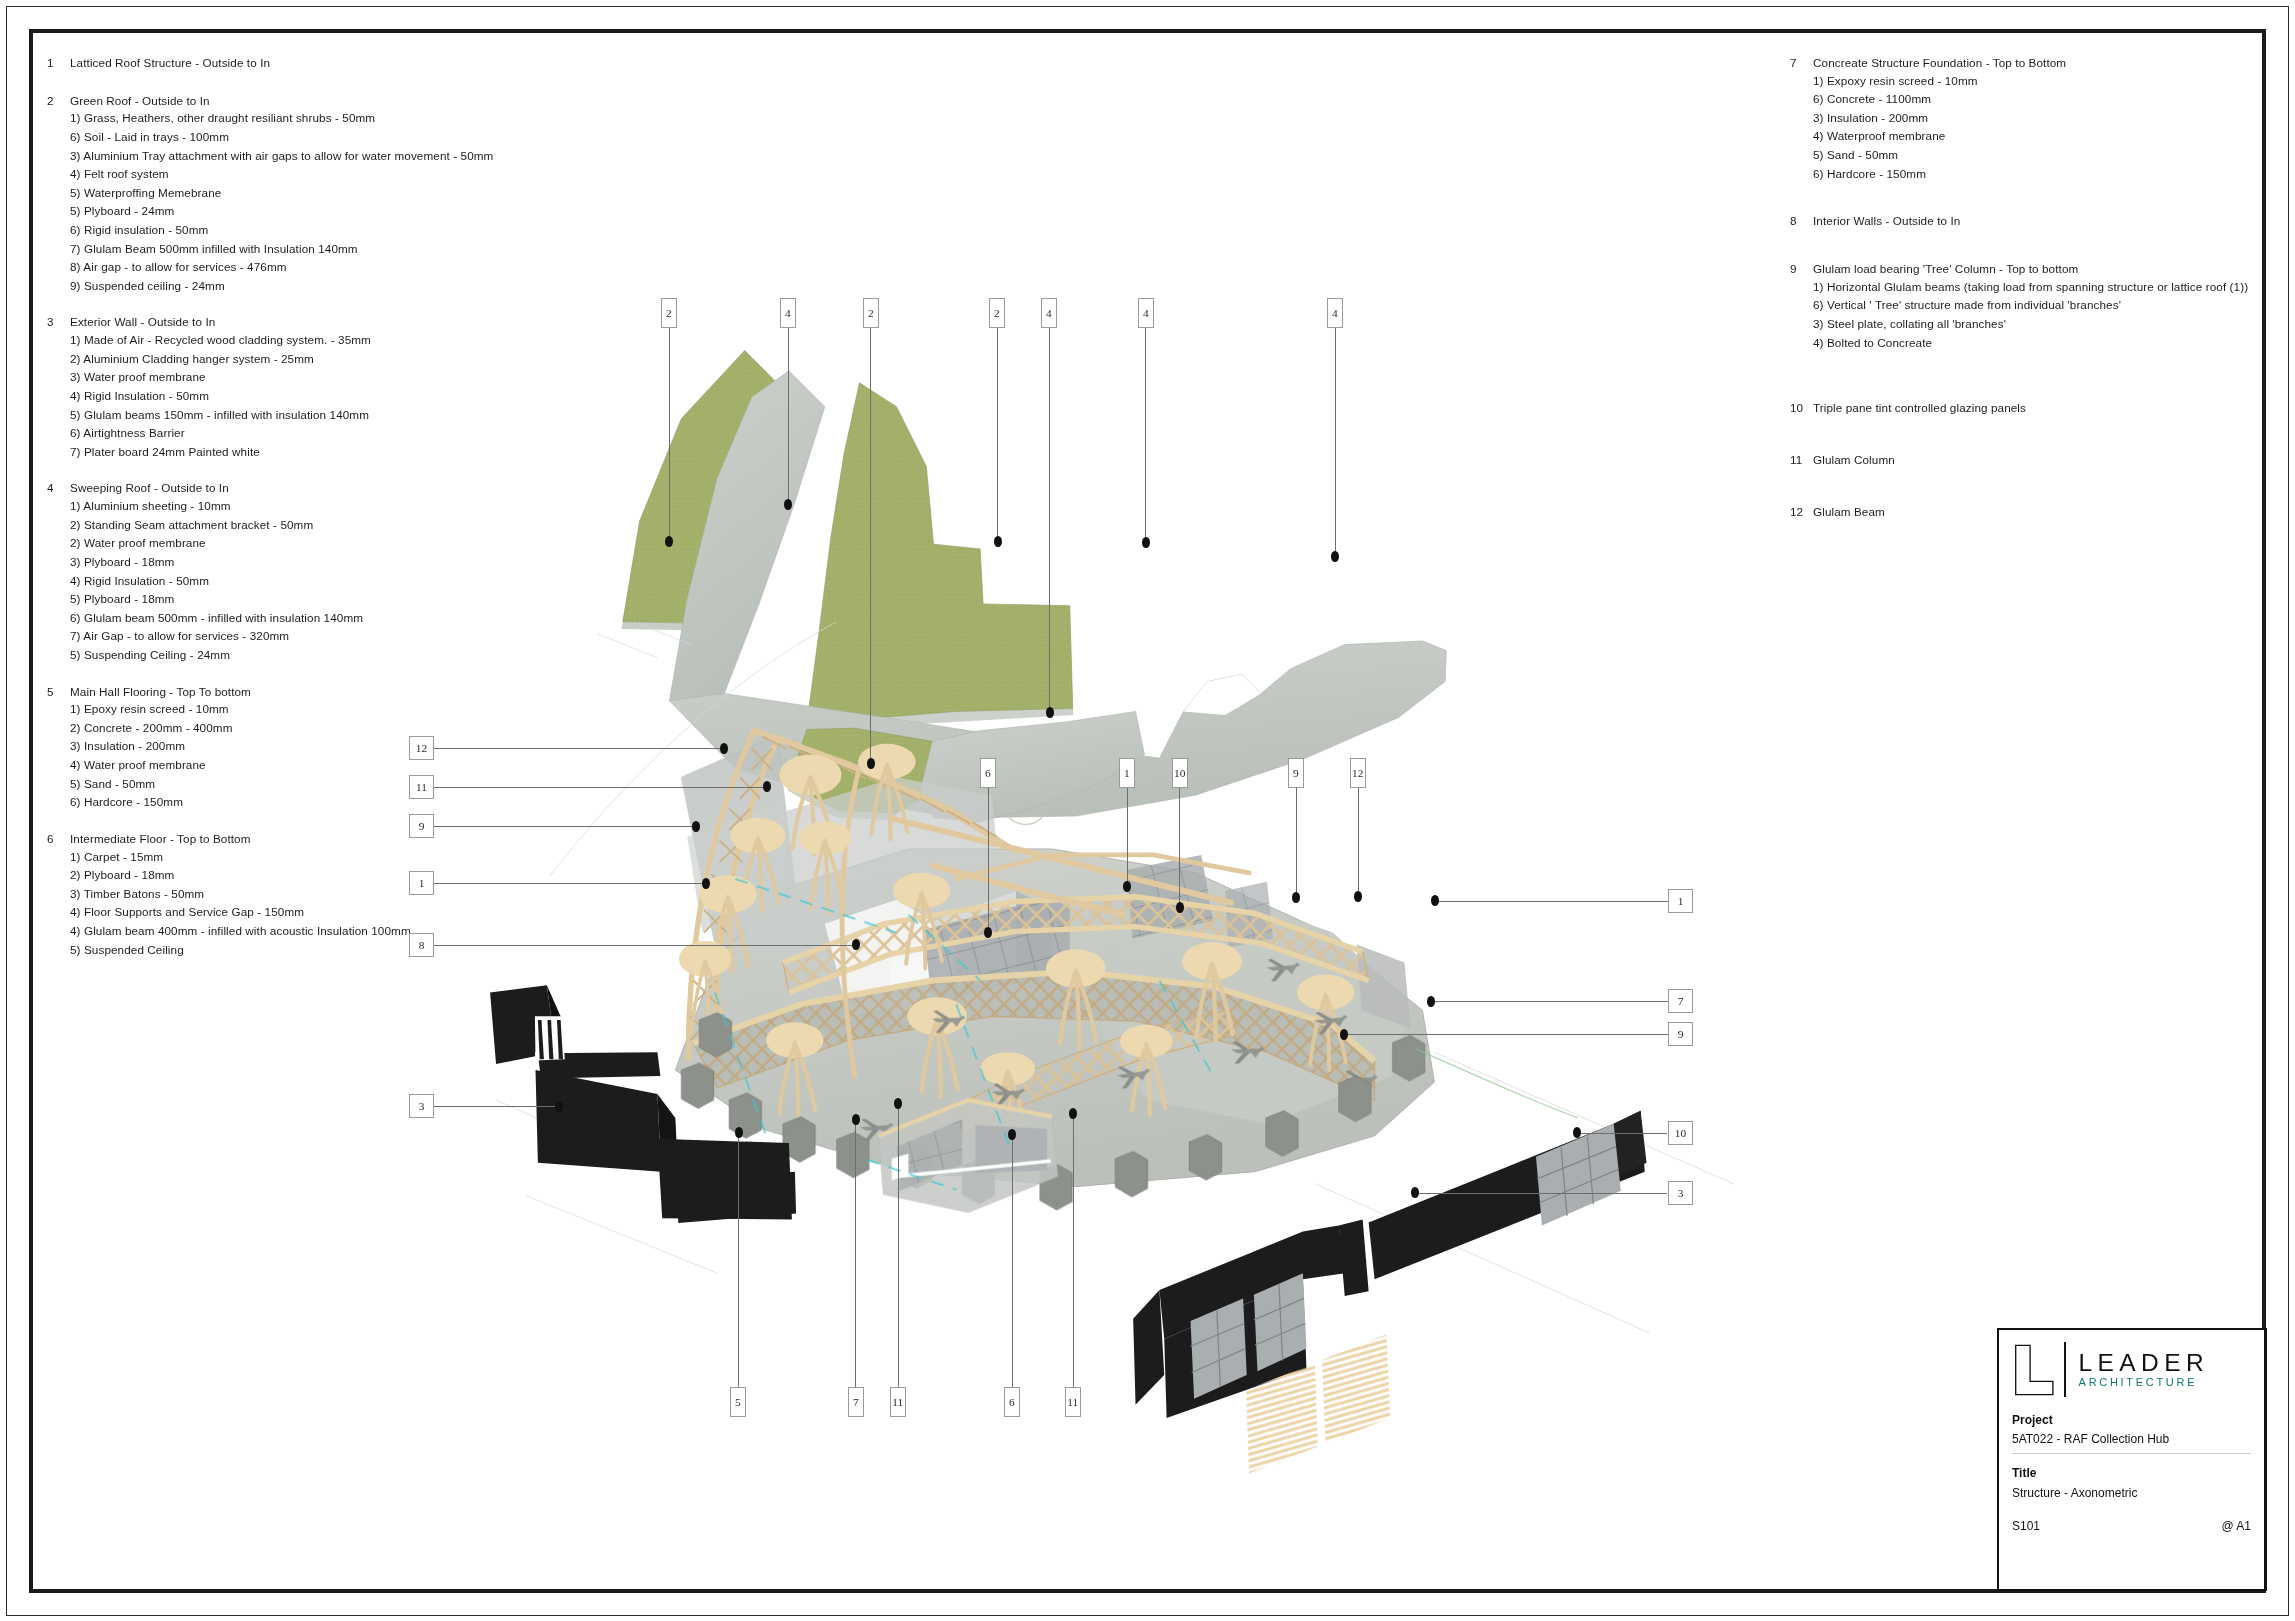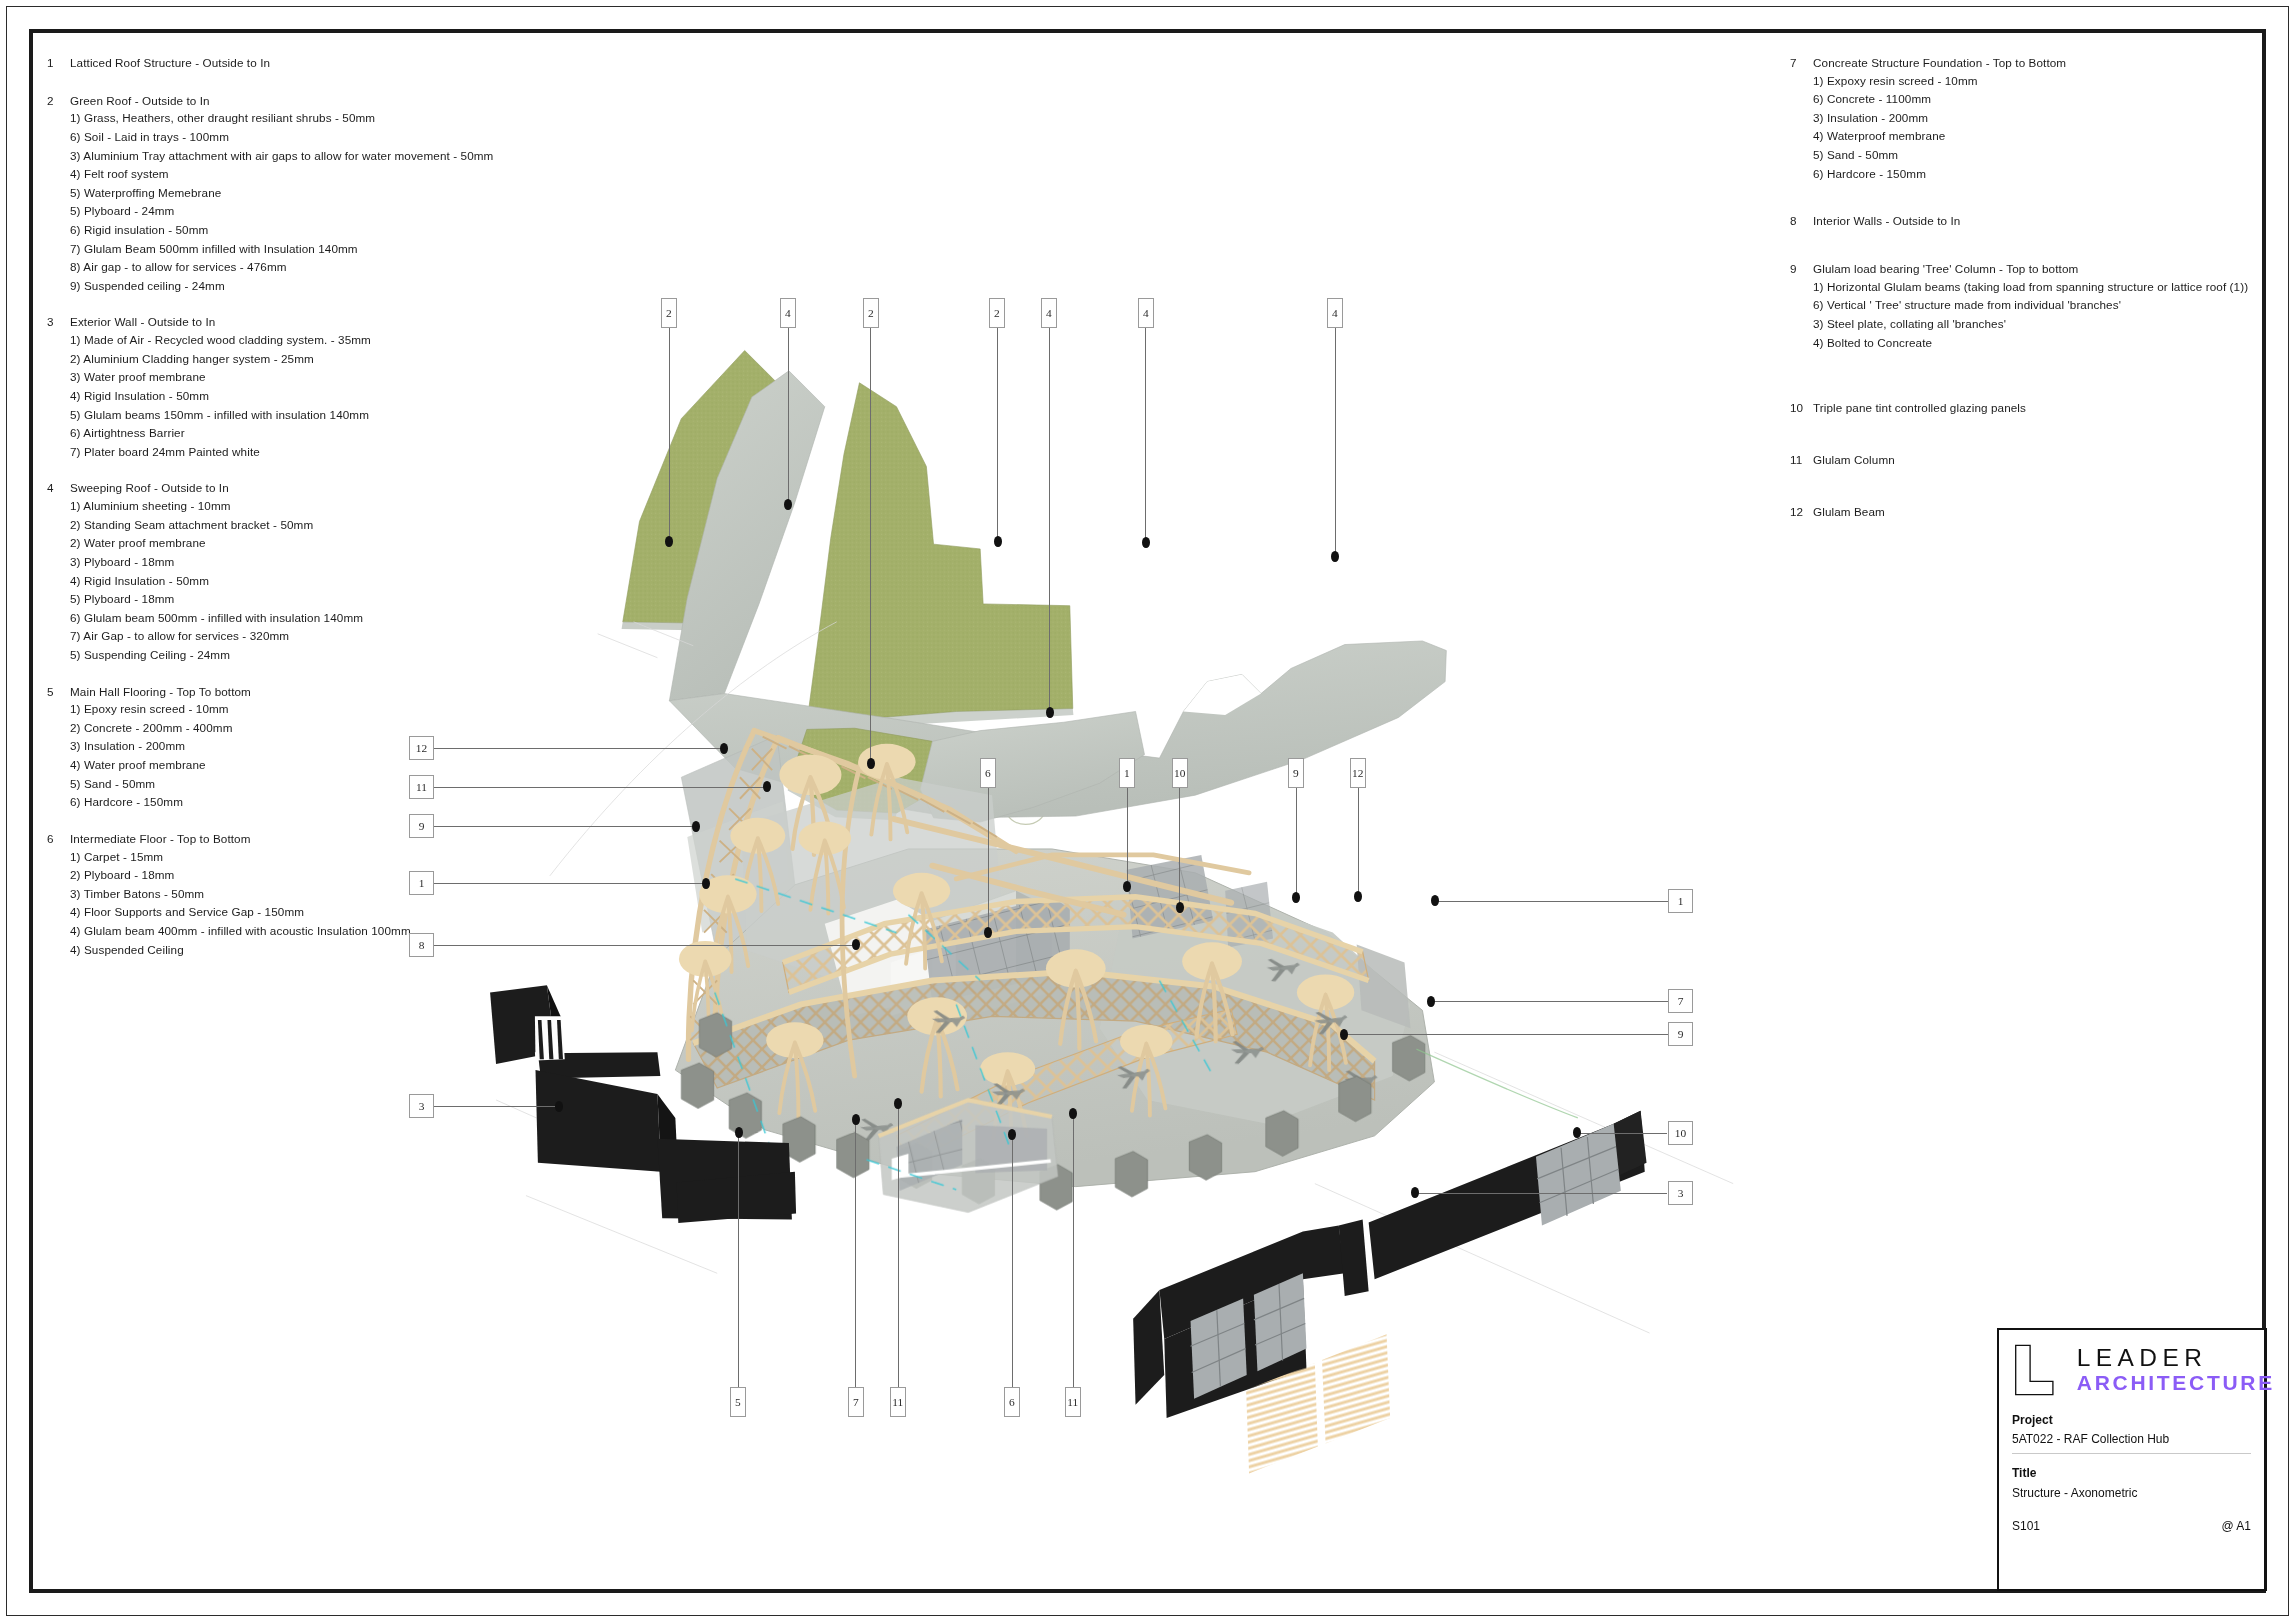--- a/index.html
+++ b/index.html
@@ -112,23 +112,23 @@
   .logo-divider {
     width: 1.8px; height: 55px; background: #111; margin-right: 13px;
   }
   .logo-words { line-height: 1; }
   .logo-leader {
     font-size: 24.5px; letter-spacing: 5.4px;
     color: #111; font-family: "Liberation Sans", sans-serif;
     font-weight: 300;
   }
   .logo-arch {
-    font-size: 21px; letter-spacing: 2.7px;
-    color: #8b5cf6; font-family: "Liberation Sans", sans-serif;
-    font-weight: 700; margin-top: 1.2px;
+    font-size: 11px; letter-spacing: 2.7px;
+    color: #0f766e; font-family: "Liberation Sans", sans-serif;
+    font-weight: 400; margin-top: 1.2px;
   }
   .tb-label { font-size: 12px; font-weight: bold; color: #111; margin-top: 13px; }
   .tb-value { font-size: 12px; color: #111; margin-top: 5.4px; }
   .tb-rule { height: 0.6px; background: #c9c9c9; margin-top: 6.6px; }
   .tb-foot { display: flex; justify-content: space-between; margin-top: 19px; }
   .tb-foot div { font-size: 12px; color: #111; }
 
   
   #model { position: absolute; left: 0; top: 0; width: 2295px; height: 1622px; z-index: 10; pointer-events: none; }
 </style>
@@ -541,21 +541,21 @@
       <div class="note-head">
         <div class="note-num">6</div>
         <div class="note-title">Intermediate Floor - Top to Bottom</div>
       </div>
       <div class="note-lines">
         <div class="note-line">1) Carpet - 15mm</div>
         <div class="note-line">2) Plyboard - 18mm</div>
         <div class="note-line">3) Timber Batons - 50mm</div>
         <div class="note-line">4) Floor Supports and Service Gap - 150mm</div>
         <div class="note-line">4) Glulam beam 400mm - infilled with acoustic Insulation 100mm</div>
-        <div class="note-line">4) Suspended Ceiling</div>
+        <div class="note-line">5) Suspended Ceiling</div>
       </div>
     </div>
   </div>
 
   <div class="notes right">
     <div class="note-block">
       <div class="note-head">
         <div class="note-num">7</div>
         <div class="note-title">Concreate Structure Foundation - Top to Bottom</div>
       </div>

